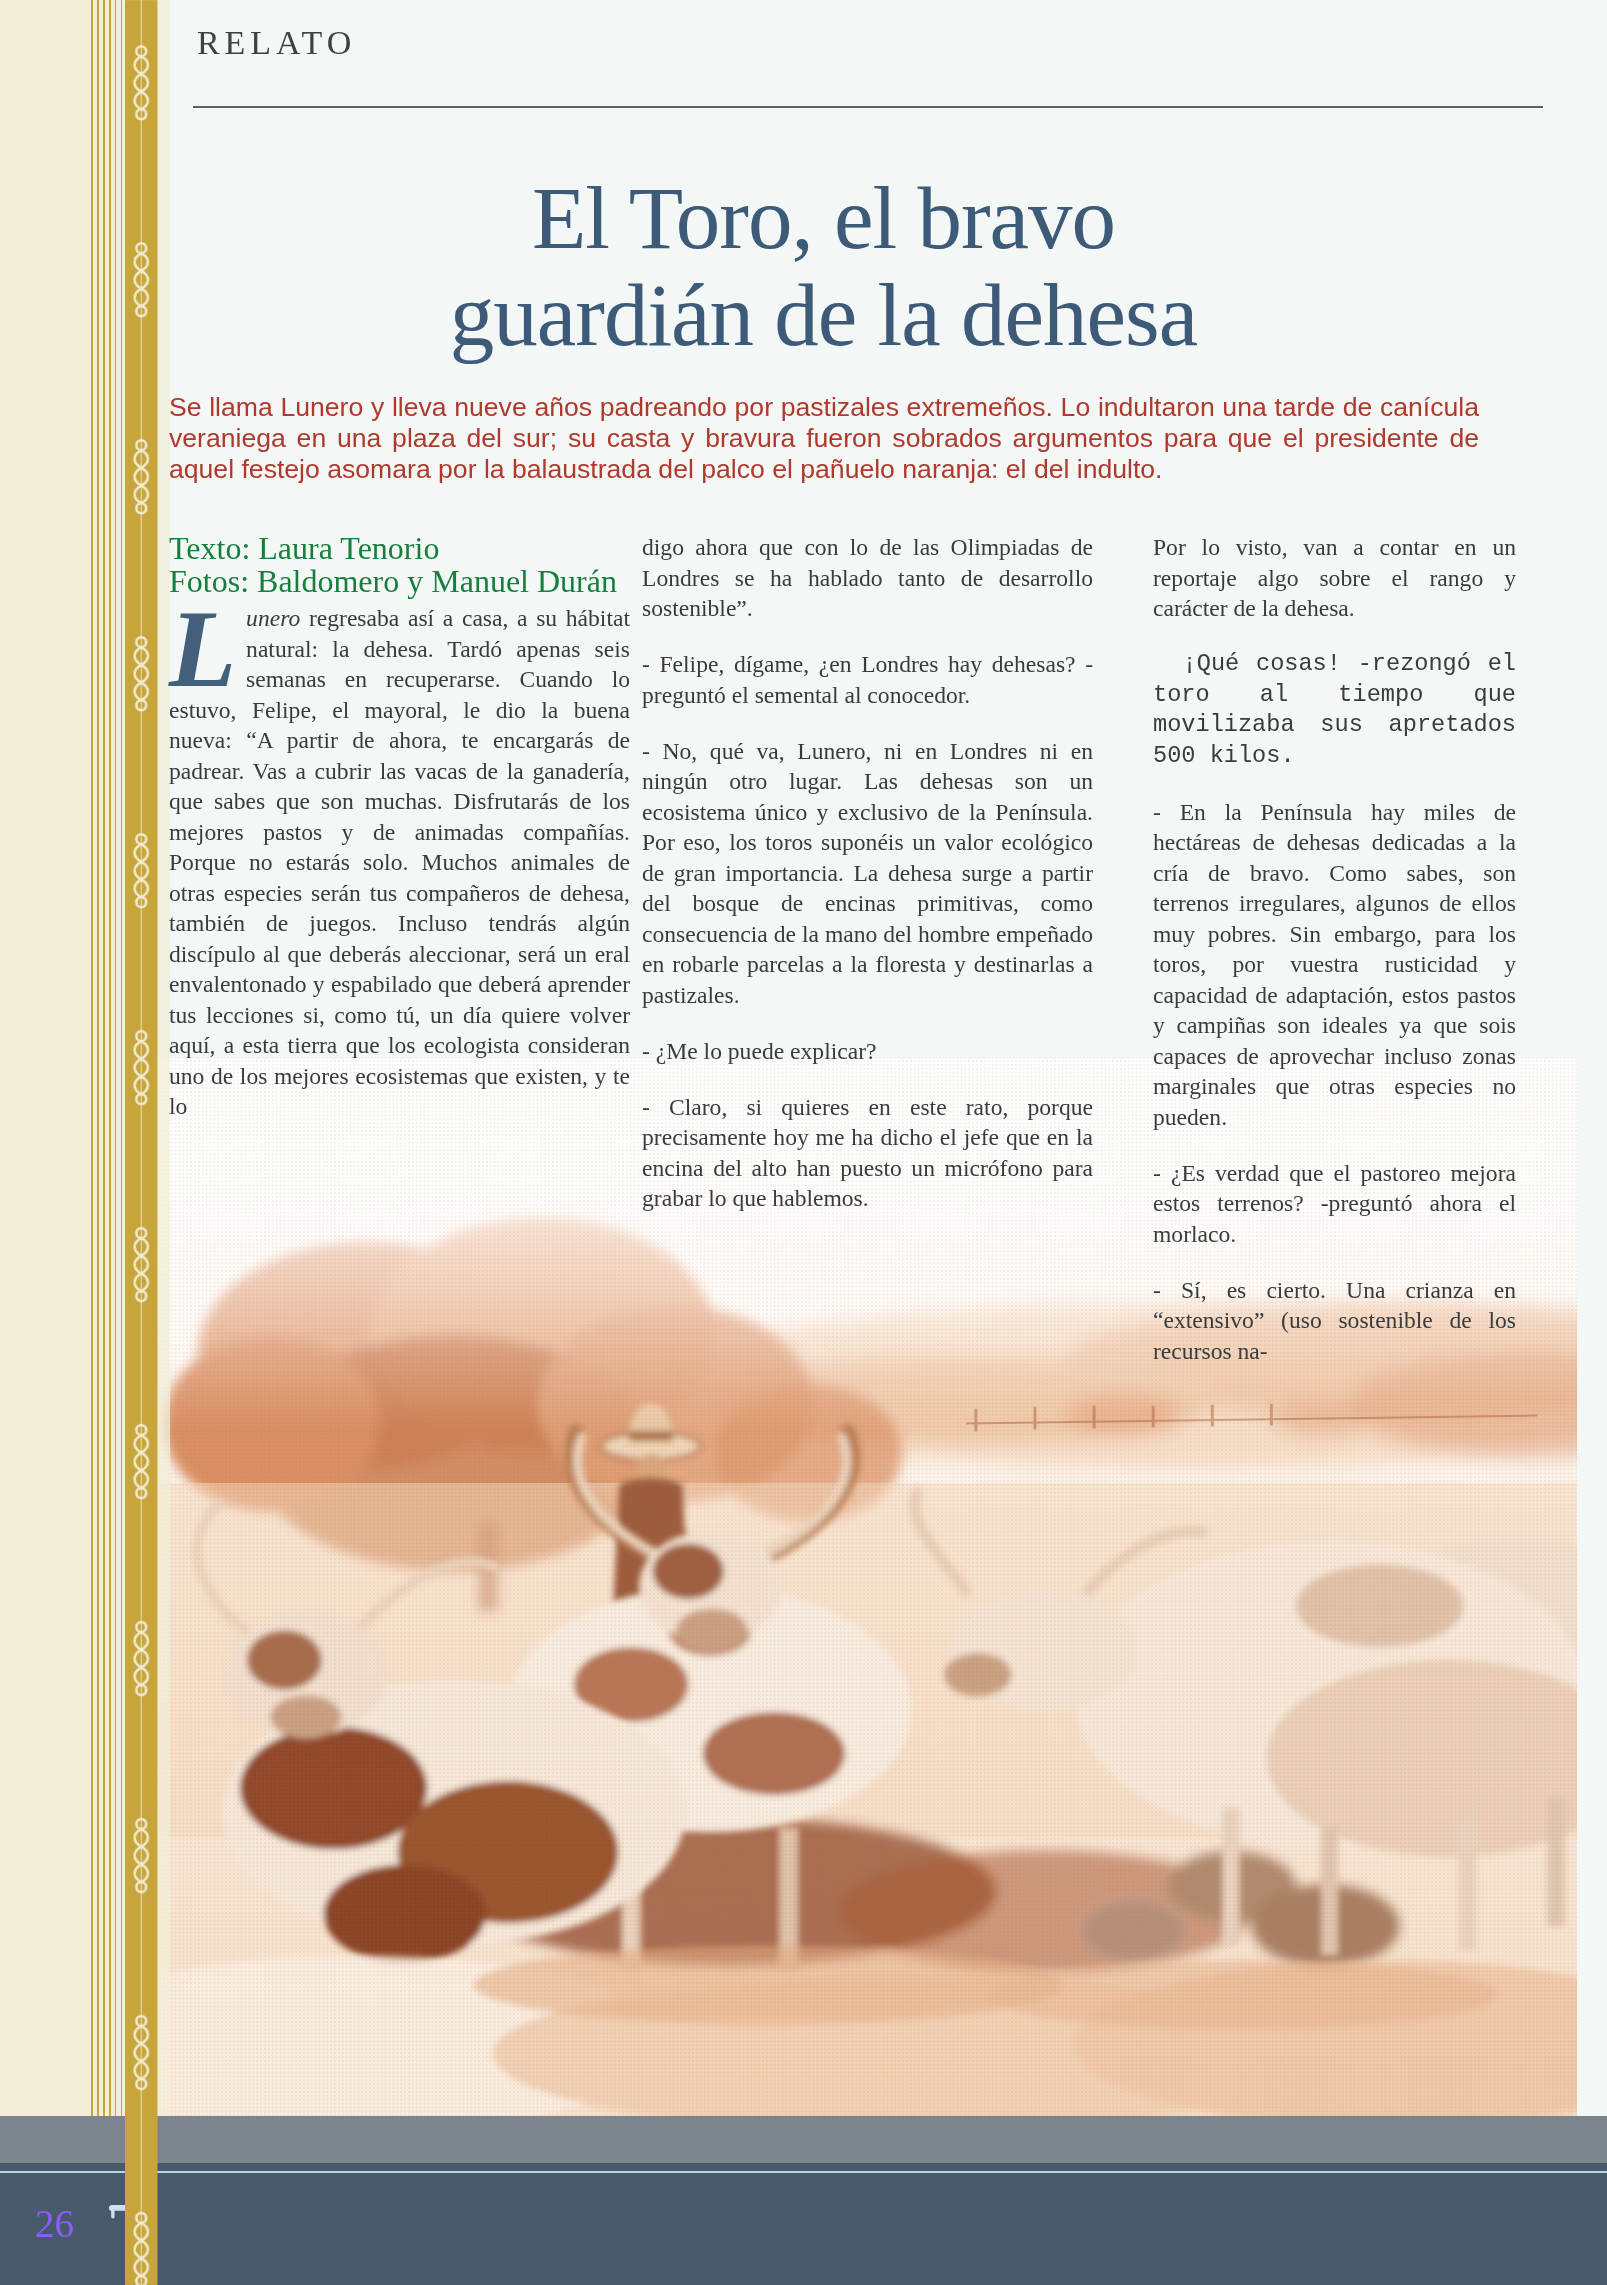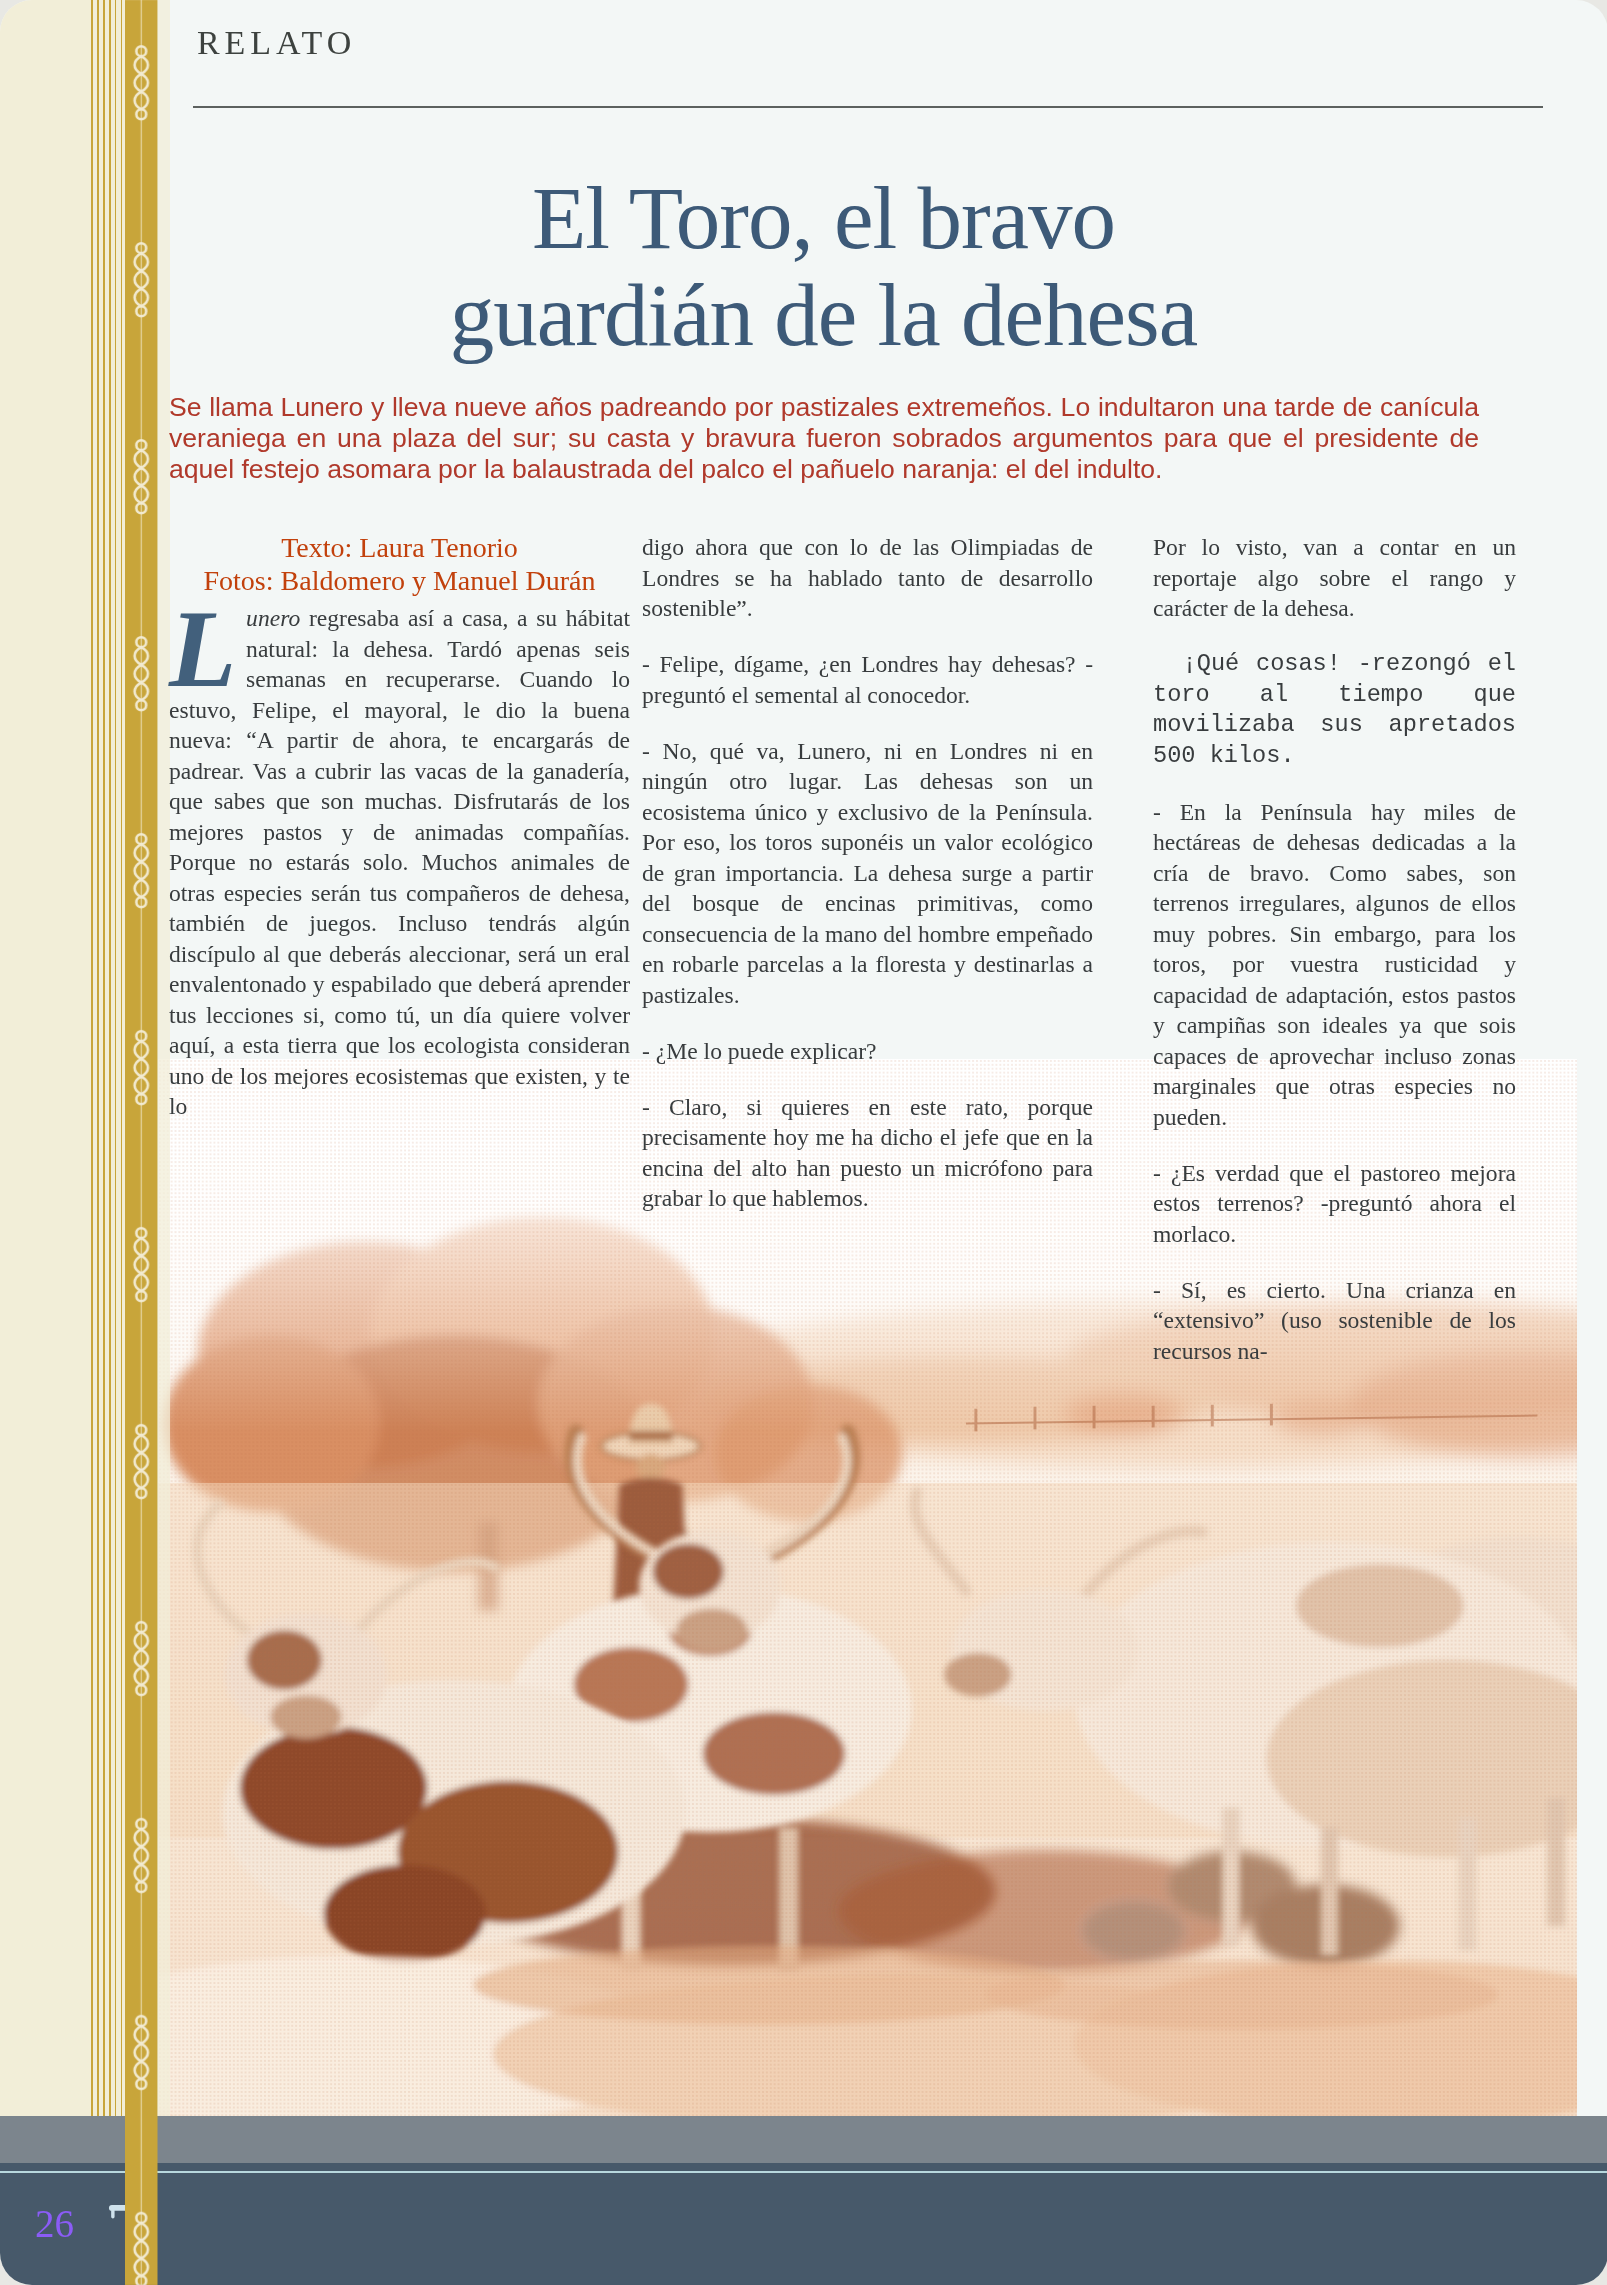--- a/index.html
+++ b/index.html
@@ -1,36 +1,36 @@
 <!DOCTYPE html>
 <html lang="es" style="--page-bg: #f3f7f6; --title-color: #3d5a78; --standfirst-color: #b0392b; --body-color: #383c3e; --dropcap-color: #42607c; --gold: #c8a53a; --cream: #f2eed8; --footer-dark: #47596a; --footer-light-band: #7c858d; --footer-line: #cdeef2; --sky: #fdf8f2; --light: #f6dfc9; --mid: #e2a17a; --deep: #c97a4e; --dark: #a85a33; --shadow: #8f4526;"><head>
 <meta charset="utf-8">
 <style>
   html,body{margin:0;padding:0;background:#e8e8e4;}
-  .page{position:relative;width:1608px;height:2285px;background:var(--page-bg,#f3f7f6);overflow:hidden;font-family:"Liberation Serif",serif;border-radius:32px;}
+  .page{position:relative;width:1608px;height:2285px;background:var(--page-bg,#f3f7f6);overflow:hidden;font-family:"Liberation Serif",serif;}
 
   
   .margin-cream{position:absolute;left:0;top:0;width:87px;height:2116px;background:var(--cream,#f2eed8);z-index:2;}
   .margin-pinstripes{position:absolute;left:87px;top:0;width:38px;height:2116px;z-index:2;
     background:repeating-linear-gradient(to right,var(--cream,#f2eed8) 0 4.4px,var(--gold,#c8a53a) 4.4px 5.9px);}
   .margin-edge{position:absolute;left:158px;top:0;width:11.8px;height:2116px;background:var(--cream,#f2eed8);opacity:.75;z-index:2;}
   .gold-band{position:absolute;left:125px;top:0;width:32.5px;height:2285px;z-index:8;}
 
   
   .kicker{position:absolute;left:197px;top:23.6px;font-size:34px;letter-spacing:4.9px;color:#3d423f;z-index:4;}
   .kicker-rule{position:absolute;left:193px;top:106px;width:1350px;height:2px;background:#5c615f;z-index:4;}
 
   
   .title{position:absolute;left:138px;top:110px;width:1371px;text-align:center;z-index:4;
     color:var(--title-color,#3d5a78);font-weight:normal;font-size:89px;line-height:97px;letter-spacing:-1px;}
   .standfirst{position:absolute;left:169px;top:392px;width:1310px;z-index:4;
     font-family:"Liberation Sans",sans-serif;font-weight:normal;font-size:26.6px;line-height:31px;
     color:var(--standfirst-color,#b0392b);text-align:justify;margin:0;}
-  .credits{position:absolute;left:169px;top:532px;width:461px;text-align:center;z-index:4;
-    font-size:28px;line-height:32.5px;color:#c2410c;}
+  .credits{position:absolute;left:169px;top:532px;width:461px;text-align:left;z-index:4;
+    font-size:32px;line-height:32.5px;color:#15803d;}
 
   
   .bodycol{position:absolute;z-index:4;color:var(--body-color,#383c3e);font-size:23.6px;line-height:30.5px;text-align:justify;}
   .bodycol p{margin:0 0 25.6px 0;}
   .bodycol p.indent{text-indent:29.6px;font-family:Liberation Mono, monospace;}
   .col-1{left:169px;top:603px;width:461px;}
   .col-2{left:642px;top:532px;width:451px;font-family:Liberation Serif, serif;}
   .col-3{left:1105px;top:532px;width:363px;margin-left:48px;}
   .dropcap{float:left;font-style:italic;font-weight:bold;font-size:110px;line-height:85px;
     color:var(--dropcap-color,#42607c);margin:3.9px 9.9px 0 0;}

